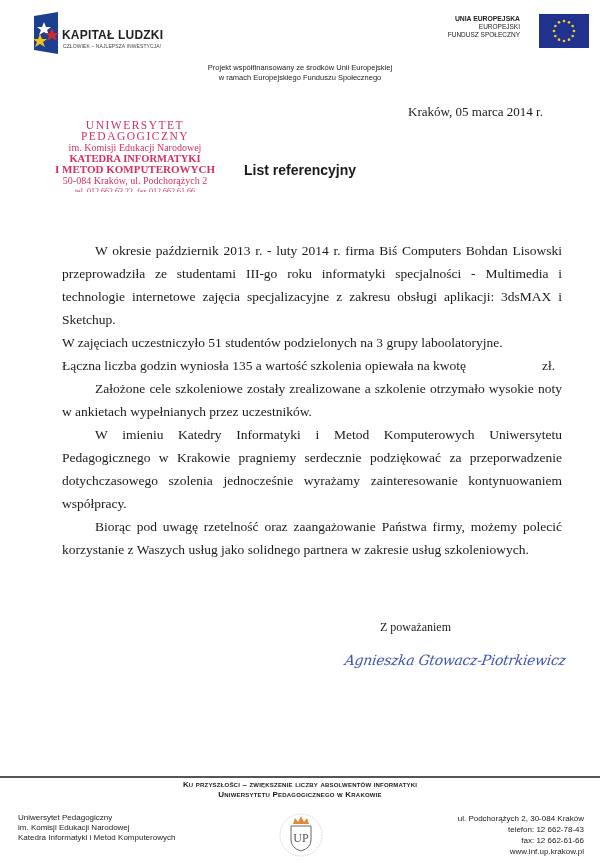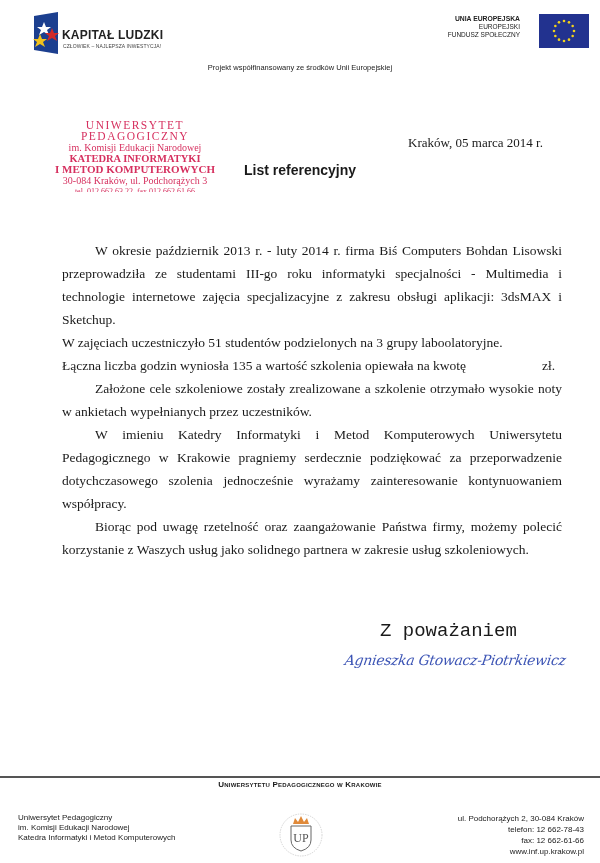--- a/index.html
+++ b/index.html
@@ -4,37 +4,37 @@
 <style>
   html, body { margin:0; padding:0; }
   body { width:600px; height:863px; background:#ffffff; position:relative; overflow:hidden; font-family:"DejaVu Serif", serif; color:#1a1a1a; }
   .abs { position:absolute; }
   .kl-title { left:62px; top:28px; font-family:"Liberation Sans", sans-serif; font-size:12px; font-weight:bold; color:#222; letter-spacing:0.2px;text-align:right; }
   .kl-sub { left:63px; top:43px; font-family:"Liberation Sans", sans-serif; font-size:5px; color:#444; letter-spacing:0.1px; }
   .eu-text { right:80px; top:15px; text-align:right; font-family:"Liberation Sans", sans-serif; font-size:6.5px; color:#222; line-height:8px; }
   .eu-text .b { font-weight:bold; font-size:6.8px; }
   .project { left:0; width:600px; top:63px; text-align:center; font-family:"Liberation Sans", sans-serif; font-size:7.5px; color:#222; line-height:10px; }
   
-  .date { left:408px; top:104px; font-size:13px; font-family:"Liberation Serif", serif;margin-top:31px; }
+  .date { left:408px; top:104px; font-size:13px; font-family:"Liberation Serif", serif; }
   
   .stamp { left:30px; top:120px; width:210px; text-align:center; font-family:"Liberation Serif", serif; color:#d6305f; line-height:11px; }
   .stamp .l1 { font-size:11.5px; letter-spacing:1.5px; }
   .stamp .l2 { font-size:10px; }
   .stamp .l3 { font-size:10.5px; font-weight:bold; }
   .stamp .l4 { font-size:11px; font-weight:bold; }
   .stamp .l5 { font-size:10px; }
   .stamp .l6 { font-size:8px; height:6px; overflow:hidden;text-decoration:underline; }
   
   .title { left:0; width:600px; top:162px; text-align:center; font-size:14px; font-family:Liberation Sans, sans-serif; font-weight:bold; }
   
   .body { left:62px; top:239px; width:500px; font-family:"Liberation Serif", serif; font-size:13.5px; line-height:23px; text-align:justify; }
   .body p { margin:0; }
   .body p.ind { text-indent:33px; }
   .gap { display:inline-block; width:76px; }
-  .closing { left:380px; top:620px; font-family:Liberation Mono, monospace; font-size:19px; }
+  .closing { left:380px; top:620px; font-family:Liberation Serif, serif; font-size:12px; }
   .signature { left:345px; top:652px; font-family:"DejaVu Serif", serif; font-style:italic; font-size:14px; color:#3d55b5; transform:skew(-8deg); letter-spacing:-0.3px; }
   
   .footer-rule { left:0; width:600px; top:776px; height:2px; background:#555; }
   .footer-title { left:0; width:600px; top:780px; text-align:center; font-family:"Liberation Sans", sans-serif; font-weight:bold; font-size:8px; line-height:10px; font-variant:small-caps; letter-spacing:0.2px; }
   .footer-left { left:18px; top:813px; font-family:"Liberation Sans", sans-serif; font-size:8px; line-height:10px; color:#222; }
   .footer-right { right:16px; top:813px; text-align:right; font-family:"Liberation Sans", sans-serif; font-size:8px; line-height:11px; color:#222; }
   .up-logo { left:276px; top:808px; width:50px; height:50px; }
 </style>
 </head>
 <body>
@@ -66,49 +66,51 @@
       <circle cx="16.33974596215561" cy="12.000000000000004" r="1.3"></circle>
       <circle cx="19.999999999999996" cy="8.339745962155616" r="1.3"></circle>
       <circle cx="24.999999999999996" cy="7" r="1.3"></circle>
       <circle cx="30" cy="8.339745962155614" r="1.3"></circle>
       <circle cx="33.66025403784438" cy="11.999999999999996" r="1.3"></circle>
     </g>
 </svg>
 
 <div class="abs project">
   <div>Projekt współfinansowany ze środków Unii Europejskiej</div>
+  <div>w ramach Europejskiego Funduszu Społecznego</div>
 </div>
 
 <div class="abs date">Kraków, 05 marca 2014 r.</div>
 
 <div class="abs stamp">
   <div class="l1">UNIWERSYTET PEDAGOGICZNY</div>
   <div class="l2">im. Komisji Edukacji Narodowej</div>
   <div class="l3">KATEDRA INFORMATYKI</div>
   <div class="l4">I METOD KOMPUTEROWYCH</div>
-  <div class="l5">30-084 Kraków, ul. Podchorążych 3</div>
+  <div class="l5">50-084 Kraków, ul. Podchorążych 2</div>
   <div class="l6">tel. 012 662 63 22, fax 012 662 61 66</div>
 </div>
 
 <div class="abs title">List referencyjny</div>
 
 <div class="abs body">
   <p class="ind">W okresie październik 2013 r. - luty 2014 r. firma Biś Computers Bohdan Lisowski przeprowadziła ze studentami III-go roku informatyki specjalności - Multimedia i technologie internetowe zajęcia specjalizacyjne z zakresu obsługi aplikacji: 3dsMAX i Sketchup.</p>
   <p>W zajęciach uczestniczyło 51 studentów podzielonych na 3 grupy laboolatoryjne.</p>
   <p><span>Łączna liczba godzin wyniosła 135 a wartość szkolenia opiewała na kwotę</span><span class="gap"></span><span>zł.</span></p>
   <p class="ind">Założone cele szkoleniowe zostały zrealizowane a szkolenie otrzymało wysokie noty w ankietach wypełnianych przez uczestników.</p>
   <p class="ind">W imieniu Katedry Informatyki i Metod Komputerowych Uniwersytetu Pedagogicznego w Krakowie pragniemy serdecznie podziękować za przeporwadzenie dotychczasowego szolenia jednocześnie wyrażamy zainteresowanie kontynuowaniem współpracy.</p>
   <p class="ind">Biorąc pod uwagę rzetelność oraz zaangażowanie Państwa firmy, możemy polecić korzystanie z Waszych usług jako solidnego partnera w zakresie usług szkoleniowych.</p>
 </div>
 
 <div class="abs closing">Z poważaniem</div>
 <div class="abs signature">Agnieszka Gtowacz-Piotrkiewicz</div>
 
 <div class="abs footer-rule"></div>
 <div class="abs footer-title">
+  <div>Ku przyszłości – zwiększenie liczby absolwentów informatyki</div>
   <div>Uniwersytetu Pedagogicznego w Krakowie</div>
 </div>
 <div class="abs footer-left">
   <div>Uniwersytet Pedagogiczny</div>
   <div>im. Komisji Edukacji Narodowej</div>
   <div>Katedra Informatyki i Metod Komputerowych</div>
 </div>
 <svg class="abs up-logo" width="50" height="50" viewBox="0 0 50 50">
   <circle cx="25" cy="27" r="21" fill="none" stroke="#bbb" stroke-width="0.6" stroke-dasharray="1.5,1"></circle>
   <polygon points="17,16 19,10 22,14 25,8 28,14 31,10 33,16" fill="#e08a3a"></polygon>

